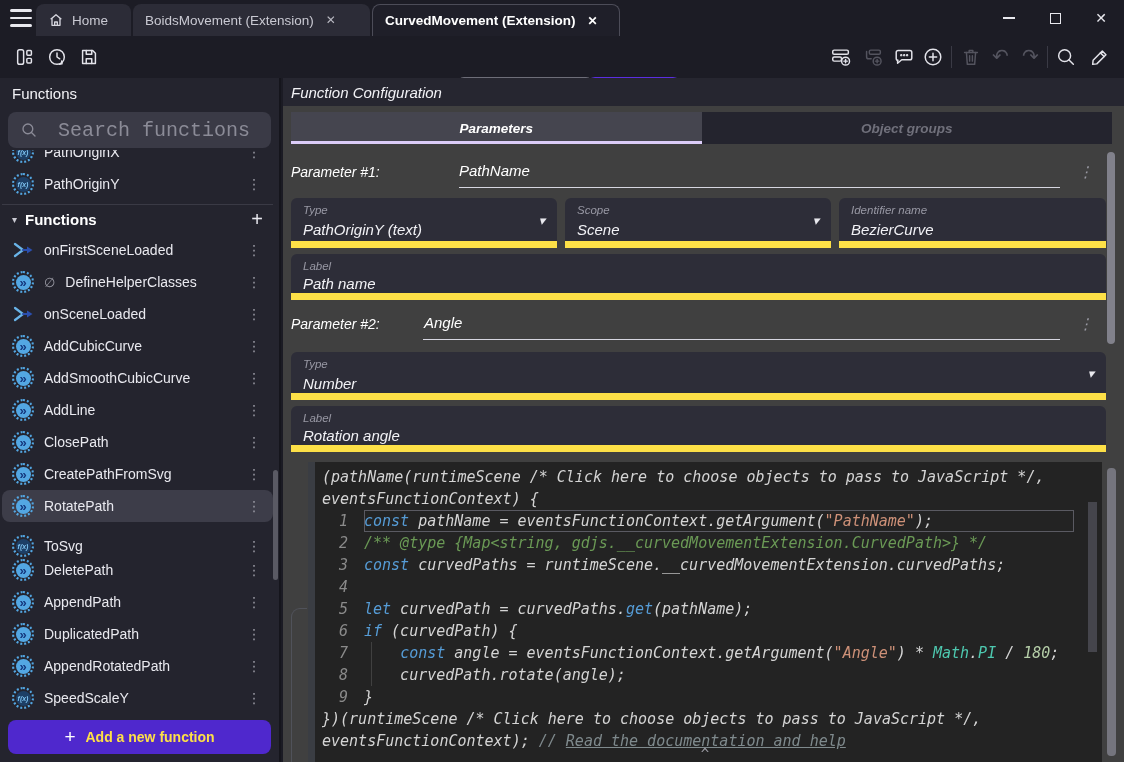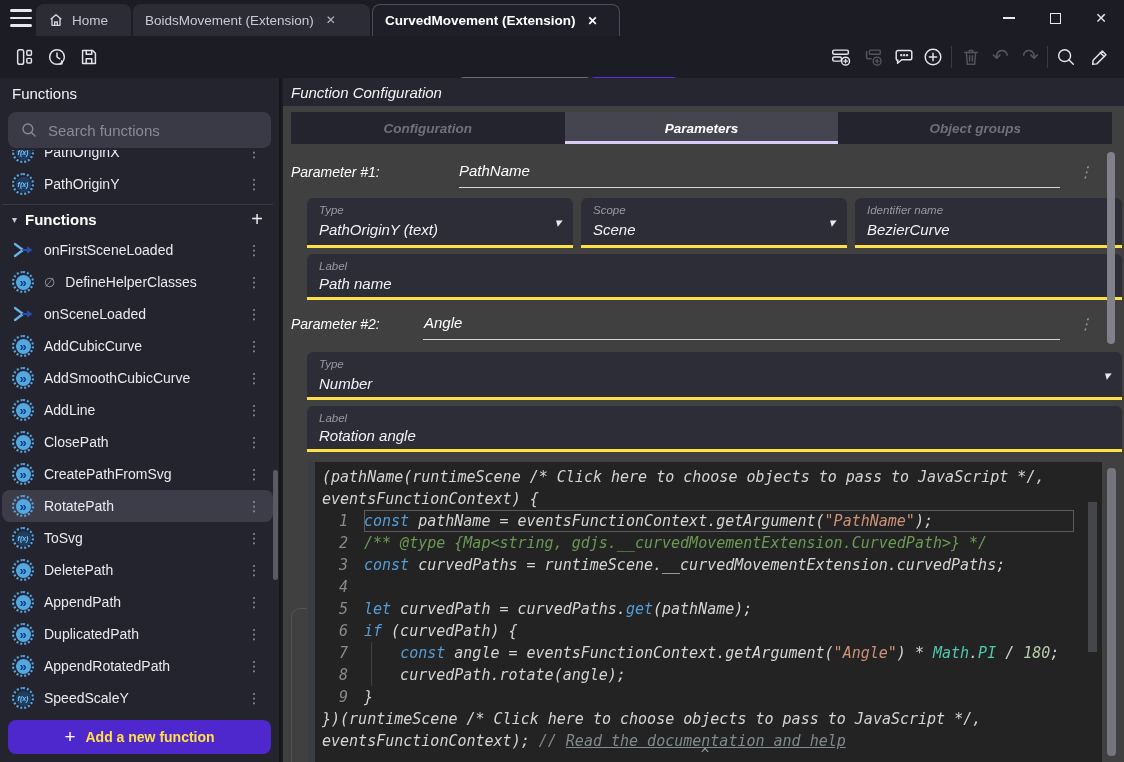--- a/index.html
+++ b/index.html
@@ -36,21 +36,21 @@
   .preview-drop { height:100%; display:flex; align-items:center; padding:0 9px; border-left:1px solid #6d6d78; }
   .share-btn { position:absolute; left:586px; top:41px; height:32px; padding:0 16px; display:flex; align-items:center; gap:9px; background:#5b2ee0; border-radius:9px; cursor:pointer; }
   .share-btn svg { stroke:#fff; fill:none; stroke-width:1.5; }
   .share-label { font-size:13.5px; font-weight:bold; color:#fff; }
 
   
   .sidebar { position:absolute; left:0; top:78px; width:281px; height:684px; background:#24242e; border-right:2px solid #15151c; }
   .sb-title { position:absolute; left:12px; top:7px; font-size:15px; font-weight:500; color:#f2f2f6; }
   .search-box { position:absolute; left:8px; top:34px; width:263px; height:36px; background:#3a3a46; border-radius:8px; display:flex; align-items:center; gap:10px; padding:0 12px; }
   .search-box svg { width:18px; height:18px; stroke:#8b8b97; stroke-width:1.8; fill:none; stroke-linecap:round; flex:none; }
-  .search-box input { flex:1; background:transparent; border:none; outline:none; font-size:15px; color:#e8e8ee; font-family:Liberation Sans, sans-serif; }
+  .search-box input { flex:1; background:transparent; border:none; outline:none; font-size:20px; color:#e8e8ee; font-family:Liberation Mono, monospace;margin-left:10px; }
   .search-box input::placeholder { color:#8b8b97; }
   .fn-list { position:absolute; left:0; top:72px; width:279px; height:566px; overflow:hidden; }
   .fn-row { position:absolute; left:2px; width:271px; height:32px; display:flex; align-items:center; gap:10px; padding:0 10px; border-radius:8px; cursor:pointer; }
   .fn-row.selected { background:#3d3d49; }
   .fn-label { flex:1; font-size:14px; font-weight:500; color:#e9e9ef; white-space:nowrap; overflow:hidden; }
   .fn-dots { color:#9a9aa4; font-size:14px; padding:0 2px; cursor:pointer; }
   .forbidden-glyph { color:#9a9aa4; font-size:13px; }
   .fn-section { position:absolute; left:2px; width:271px; height:30px; display:flex; align-items:center; gap:8px; padding:0 10px; border-top:1px solid #3a3a45; cursor:pointer; }
   .fn-section .tri { font-size:10px; color:#c9c9d2; }
   .fn-section .sec-label { flex:1; font-size:15px; font-weight:bold; color:#ffffff; }
@@ -71,21 +71,21 @@
   .cfg-tabs { position:absolute; left:8px; top:34px; width:821px; height:32px; display:flex; }
   .cfg-tab { flex:1; display:flex; align-items:center; justify-content:center; font-size:13.5px; font-weight:bold; color:#70707b; background:#24242e; cursor:pointer; position:relative; }
   .cfg-tab.active { background:#45454f; color:#ffffff; }
   .cfg-tab.active::after { content:""; position:absolute; left:0; bottom:0; width:100%; height:3px; background:#dccdf8; }
 
   .param-head { position:absolute; font-size:14px; color:#ffffff; }
   .param-name { position:absolute; font-size:15px; font-weight:500; color:#ffffff; }
   .param-underline { position:absolute; height:1px; background:#d6d6e0; }
   .param-dots { position:absolute; color:#9a9aa4; font-size:15px; cursor:pointer; }
 
-  .field { position:absolute; background:#2d2d38; border-radius:6px 6px 0 0; border-bottom:3px solid #fde047; cursor:text;margin-left:16px; }
+  .field { position:absolute; background:#2d2d38; border-radius:6px 6px 0 0; border-bottom:7px solid #fde047; cursor:text; }
   .f-label { position:absolute; left:12px; top:6px; font-size:11.5px; color:#9898a4; }
   .f-value { position:absolute; left:12px; top:23px; font-size:15px; font-weight:500; color:#f2f2f6; white-space:nowrap; }
   .f-arrow { position:absolute; right:12px; top:50%; transform:translateY(-50%); color:#e8e8ee; font-size:13px; cursor:pointer; }
   .main-scrollbar { position:absolute; left:824px; top:74px; width:8px; height:192px; background:#81818b; border-radius:4px; }
 
   
   .corner-deco { position:absolute; left:8px; top:530px; width:16px; height:154px; border-left:1px solid #50525a; border-top:1px solid #50525a; border-top-left-radius:9px; }
   .editor { position:absolute; left:25px; top:384px; width:794px; height:300px; background:#232323; font-family:"DejaVu Sans Mono", monospace; }
   .editor-band { position:absolute; left:0; top:0; width:7px; height:300px; background:#3a3d43; }
   .code-content { position:absolute; left:7px; top:4px; width:777px; }
@@ -336,21 +336,21 @@
           <span class="fn-label">CreatePathFromSvg</span>
           <span class="fn-dots">⋮</span>
         </div>
         <div class="fn-row selected" style="top: 340px;">
           <span class="icon-gear">
             <span class="gcore">»</span>
           </span>
           <span class="fn-label">RotatePath</span>
           <span class="fn-dots">⋮</span>
         </div>
-        <div class="fn-row" style="top: 372px;">
+        <div class="fn-row" style="top: 380px;">
           <span class="icon-gear">
             <span class="gcore fx">f(x)</span>
           </span>
           <span class="fn-label">ToSvg</span>
           <span class="fn-dots">⋮</span>
         </div>
         <div class="fn-row" style="top: 404px;">
           <span class="icon-gear">
             <span class="gcore">»</span>
           </span>
@@ -392,21 +392,20 @@
       <span class="albl">Add a new function</span>
     </div>
   </div>
 
   <div class="main">
     <div class="main-header">
       <div class="main-title">Function Configuration</div>
     </div>
 
     <div class="cfg-tabs">
-      <div class="cfg-tab">Configuration</div>
       <div class="cfg-tab active">Parameters</div>
       <div class="cfg-tab">Object groups</div>
     </div>
 
     <div class="param-head" style="left:8px; top:86px;">Parameter #1:</div>
     <div class="param-name" style="left:176px; top:84px;">PathName</div>
     <div class="param-underline" style="left:176px; top:109px; width:601px;"></div>
     <span class="param-dots" style="left:795px; top:85px;">⋮</span>
 
     <div class="field" style="left:8px; top:120px; width:266px; height:50px;">

